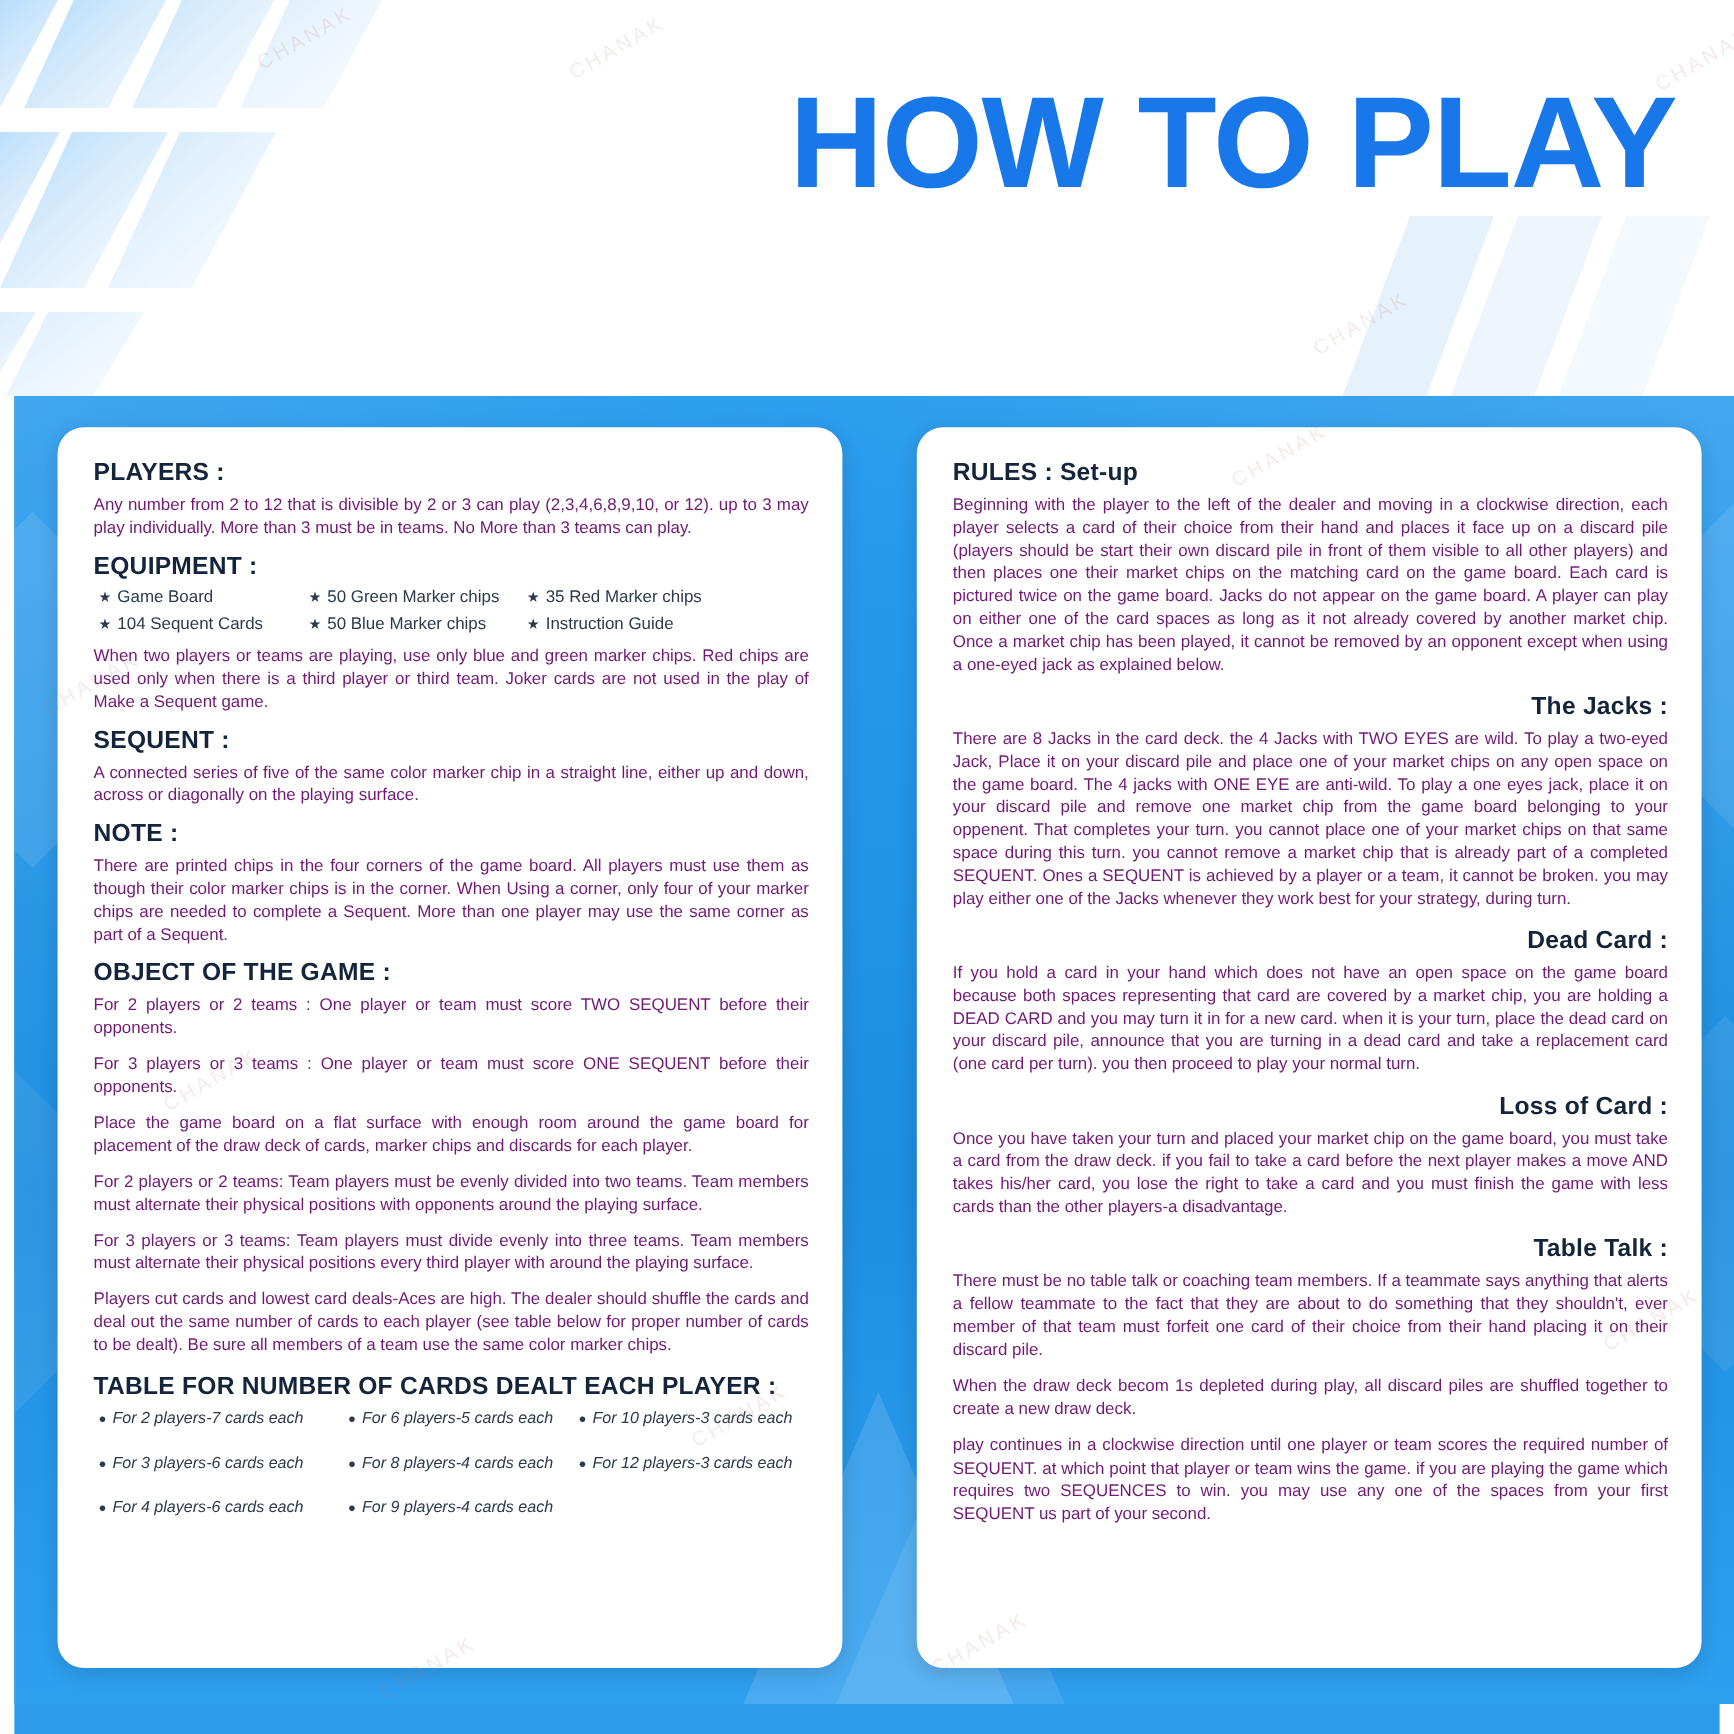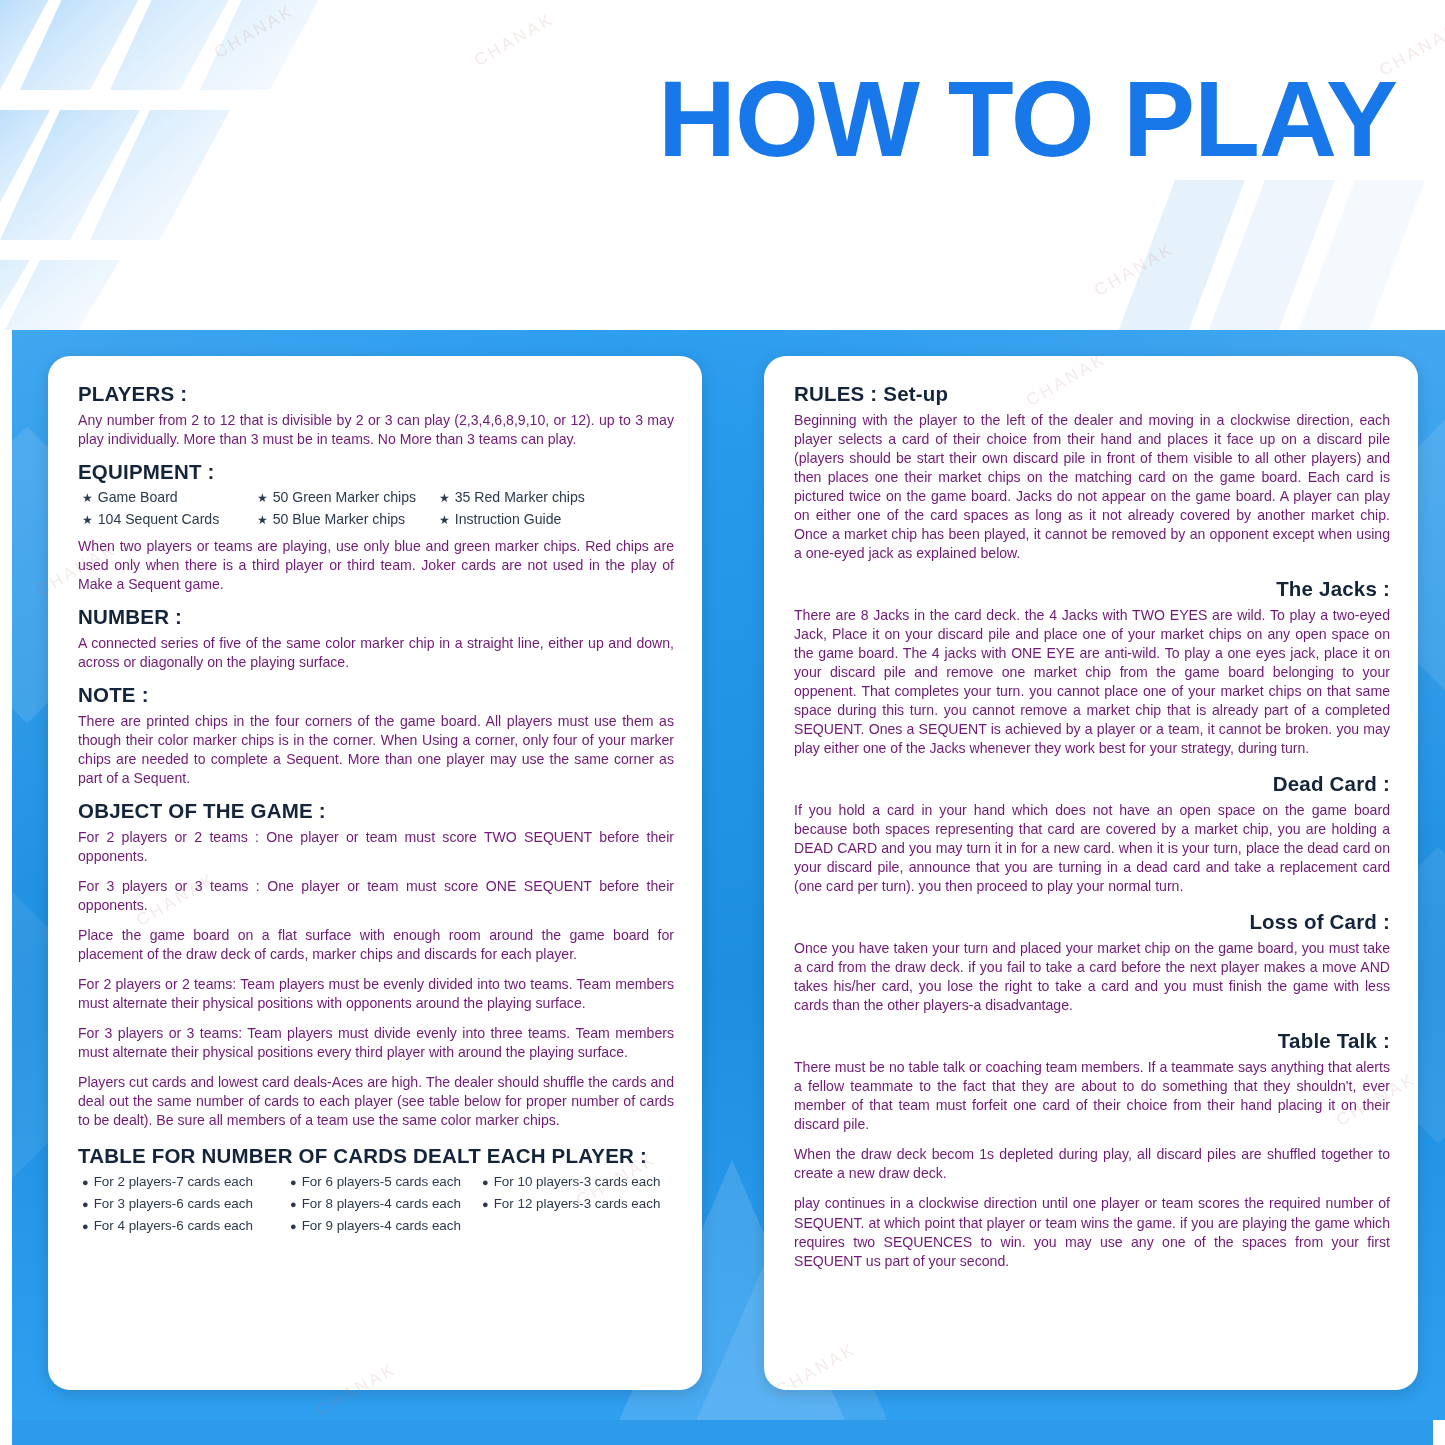--- a/index.html
+++ b/index.html
@@ -132,22 +132,23 @@
     font-size: 14.1px;
     color: #2b3a4d;
     white-space: nowrap;
   }
   .star { color: #2b3a4d; font-size: 12px; margin-right: 5px; }
 
   
   .deal-table {
     display: grid;
     grid-template-columns: 208px 192px auto;
-    row-gap: 7px;
+    row-gap: 22px;
     margin: 6px 0 3px 4px;
+    font-style: italic;
   }
   .deal-item {
     font-size: 13.4px;
     color: #2b3a4d;
     white-space: nowrap;
   }
   .bullet { color: #2b3a4d; font-size: 11px; margin-right: 5px; }
 
   
   .wm {
@@ -225,21 +226,21 @@
       <div class="equip">
         <div class="equip-item"><span class="star">★</span><span>Game Board</span></div>
         <div class="equip-item"><span class="star">★</span><span>50 Green Marker chips</span></div>
         <div class="equip-item"><span class="star">★</span><span>35 Red Marker chips</span></div>
         <div class="equip-item"><span class="star">★</span><span>104 Sequent Cards</span></div>
         <div class="equip-item"><span class="star">★</span><span>50 Blue Marker chips</span></div>
         <div class="equip-item"><span class="star">★</span><span>Instruction Guide</span></div>
       </div>
       <p class="body">When two players or teams are playing, use  only blue and green marker chips. Red chips are used only when there is a third player or third team. Joker cards are not used in the play of Make a Sequent game.</p>
 
-      <h2 class="sec">NUMBER :</h2>
+      <h2 class="sec">SEQUENT :</h2>
       <p class="body">A connected series of five of the same color marker chip in a straight line, either up and down, across or diagonally on the playing surface.</p>
 
       <h2 class="sec">NOTE :</h2>
       <p class="body">There are printed chips in the four corners of the game board. All players must use them as though their color marker chips is in the corner. When Using a corner, only four of your marker chips are needed to complete a Sequent. More than one player may use the same corner as part of a Sequent.</p>
 
       <h2 class="sec">OBJECT OF THE GAME :</h2>
       <p class="body">For 2 players or 2 teams : One player or team must score TWO SEQUENT before their opponents.</p>
       <p class="body">For 3 players or 3 teams : One player or team must score ONE SEQUENT before their opponents.</p>
 
       <p class="body">Place the game board on a flat surface with enough room around the game board for placement of the draw deck of cards, marker chips and discards for each player.</p>

